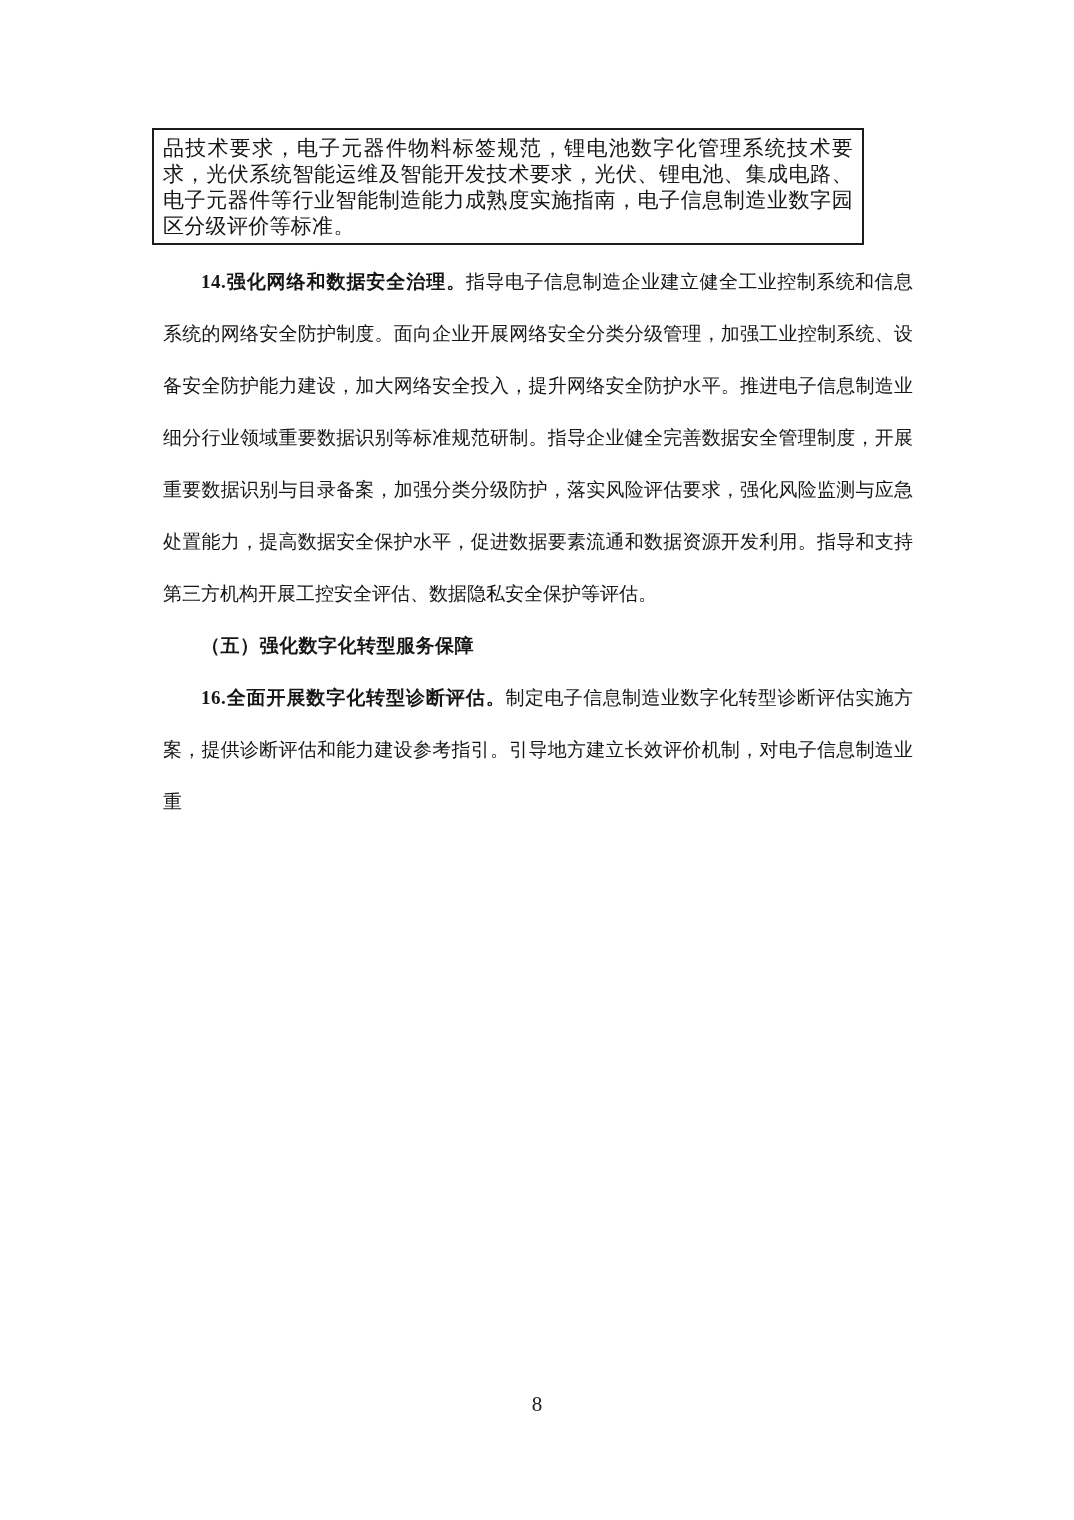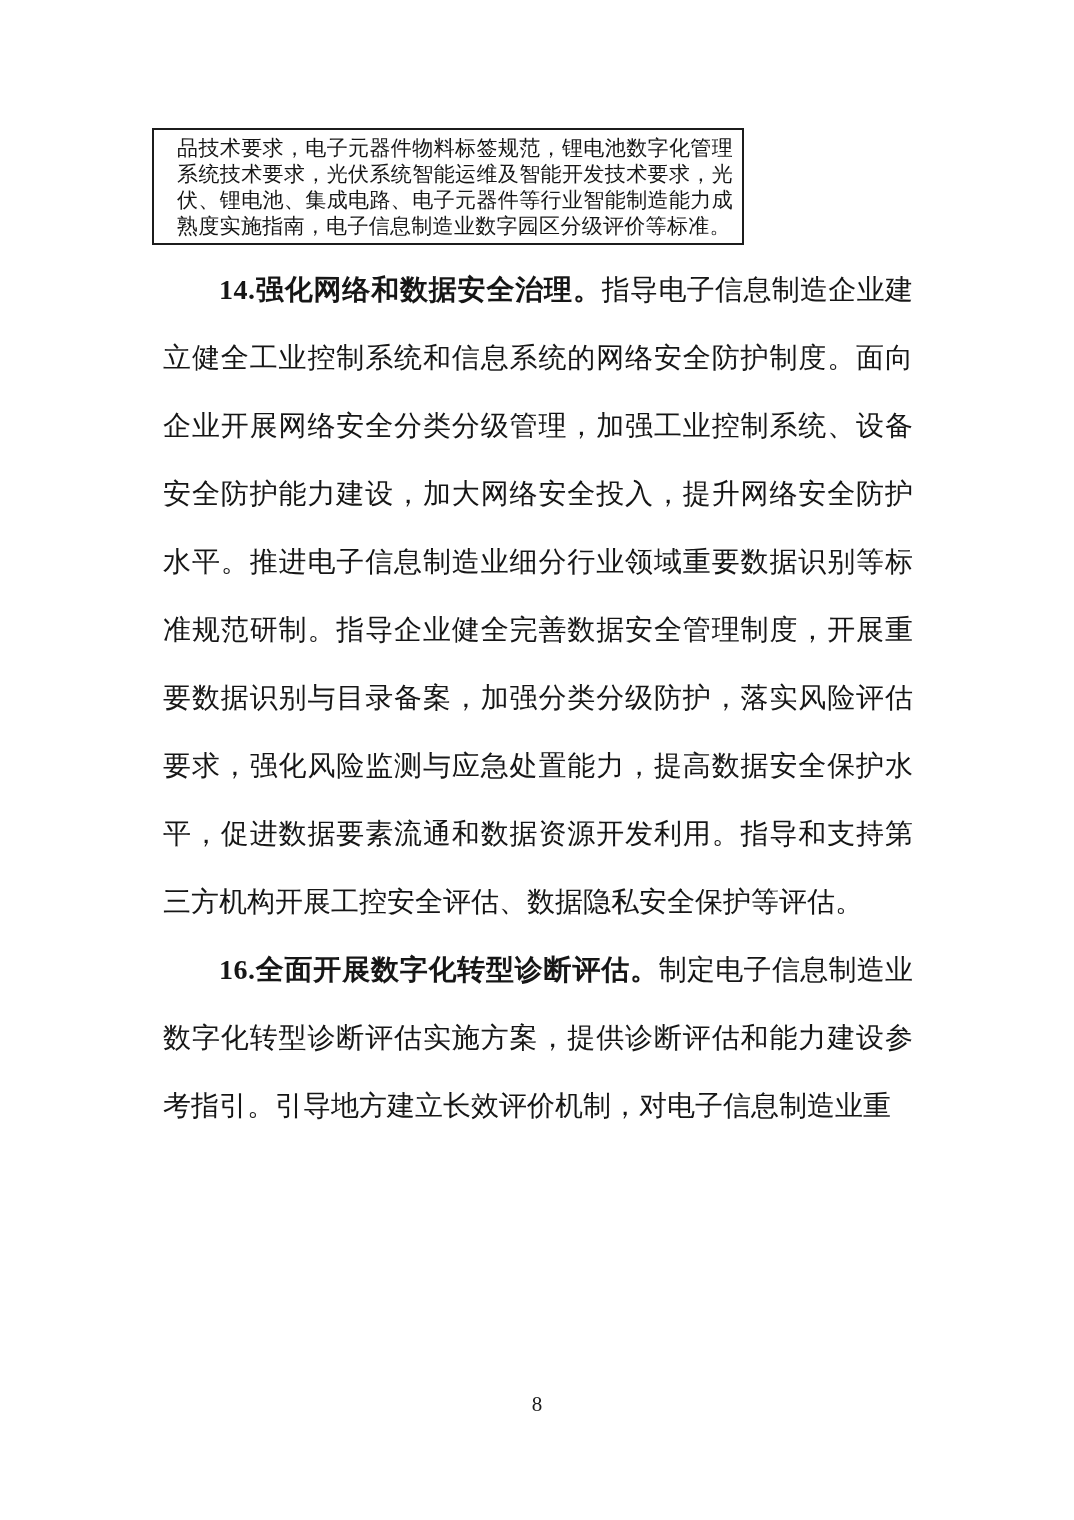--- a/index.html
+++ b/index.html
@@ -13,40 +13,40 @@
     height: 1520px;
     background: #ffffff;
     color: #161616;
     font-family: "Liberation Serif", "DejaVu Serif", serif;
     overflow: hidden;
   }
   .note-box {
     position: absolute;
     left: 152px;
     top: 128px;
-    width: 592px;
+    width: 712px;
     box-sizing: border-box;
     border: 2px solid #1c1c1c;
-    padding: 5px 9px 4px 23px;
+    padding: 5px 9px 4px 9px;
   }
   .note-box p {
     margin: 0;
     font-size: 21px;
     line-height: 26px;
     text-align: justify;
     text-justify: inter-character;
     letter-spacing: 0.3px;
   }
   .doc-body {
     position: absolute;
     left: 163px;
     top: 256px;
     width: 750px;
-    font-size: 28px;
-    line-height: 68px;
+    font-size: 19px;
+    line-height: 52px;
   }
   .para {
     margin: 0;
     text-indent: 2em;
     text-align: justify;
     text-justify: inter-character;
   }
   .para .lead {
     font-weight: bold;
     letter-spacing: 0.5px;
@@ -74,20 +74,21 @@
 <div class="page">
 
   <div class="note-box">
     <p>品技术要求，电子元器件物料标签规范，锂电池数字化管理系统技术要求，光伏系统智能运维及智能开发技术要求，光伏、锂电池、集成电路、电子元器件等行业智能制造能力成熟度实施指南，电子信息制造业数字园区分级评价等标准。</p>
   </div>
 
   <div class="doc-body">
 
     <p class="para"><span class="lead">14.强化网络和数据安全治理。</span><span>指导电子信息制造企业建立健全工业控制系统和信息系统的网络安全防护制度。面向企业开展网络安全分类分级管理，加强工业控制系统、设备安全防护能力建设，加大网络安全投入，提升网络安全防护水平。推进电子信息制造业细分行业领域重要数据识别等标准规范研制。指导企业健全完善数据安全管理制度，开展重要数据识别与目录备案，加强分类分级防护，落实风险评估要求，强化风险监测与应急处置能力，提高数据安全保护水平，促进数据要素流通和数据资源开发利用。指导和支持第三方机构开展工控安全评估、数据隐私安全保护等评估。</span></p>
 
+    <p class="section-heading">（五）强化数字化转型服务保障</p>
 
 
     <p class="para"><span class="lead">16.全面开展数字化转型诊断评估。</span><span>制定电子信息制造业数字化转型诊断评估实施方案，提供诊断评估和能力建设参考指引。引导地方建立长效评价机制，对电子信息制造业重</span></p>
 
   </div>
 
   <div class="page-number">8</div>
 
 </div>
 

